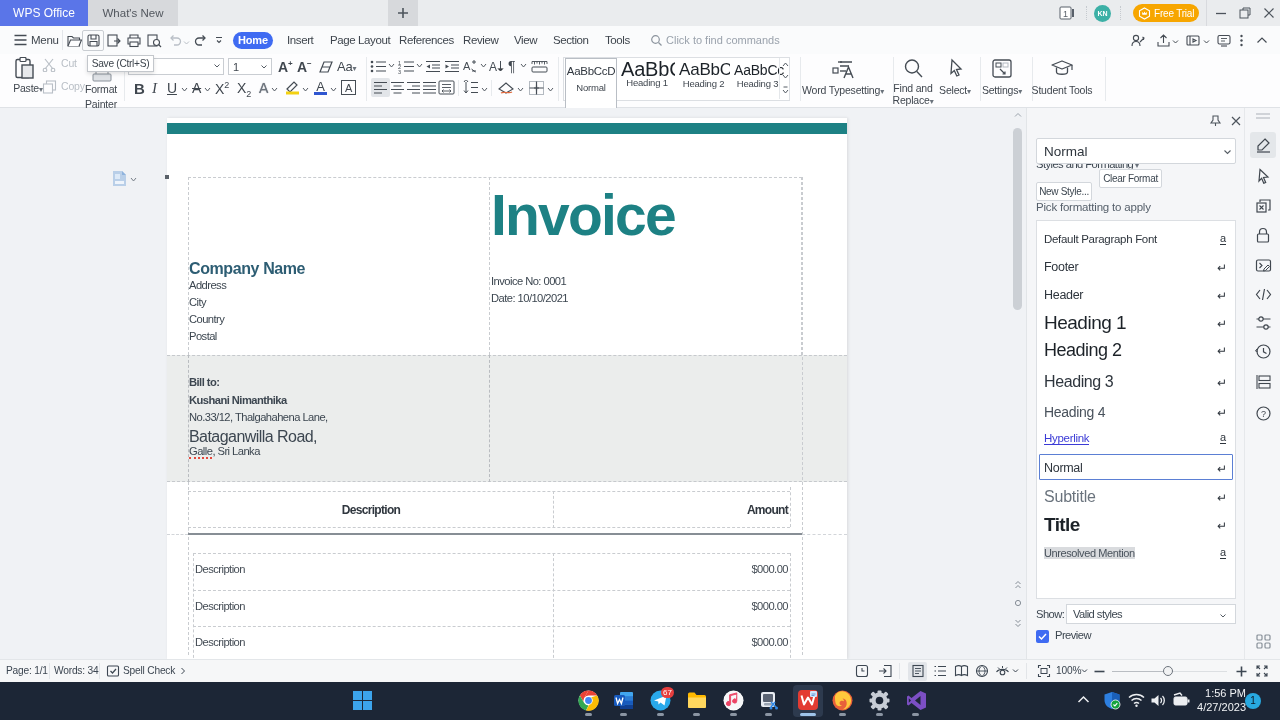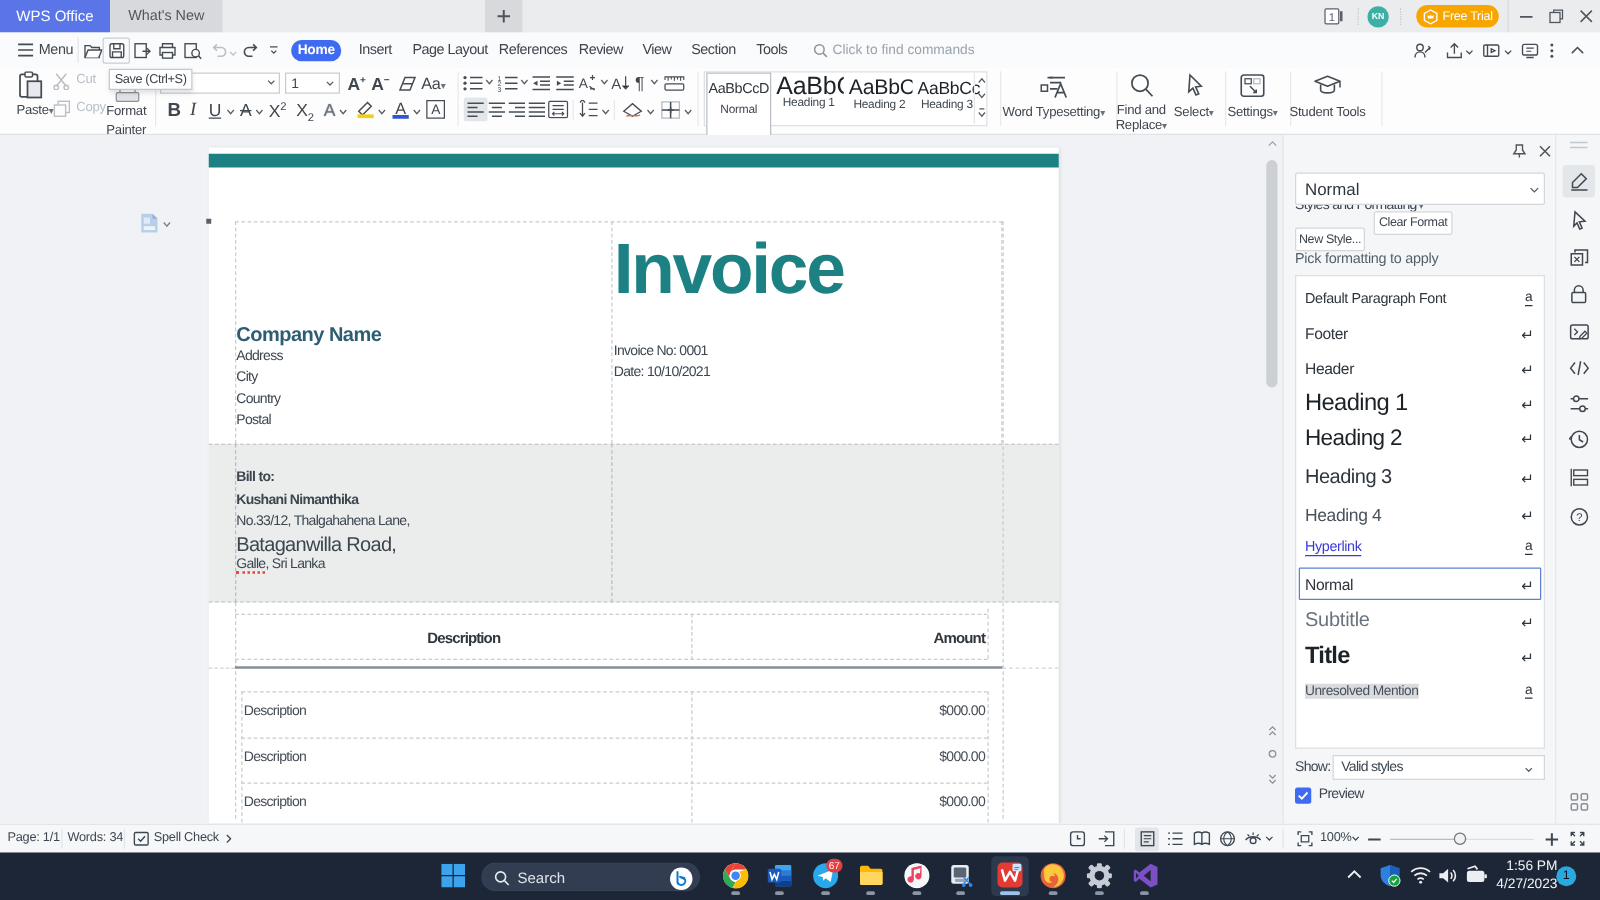--- a/index.html
+++ b/index.html
@@ -688,32 +688,20 @@
 
 <div class="abs" id="taskbar" style="left:0;top:682px;width:1280px;height:38px;background:#1c2636;">
 
   <svg class="abs" style="left:353px;top:9px;" width="19" height="19" viewBox="0 0 19 19">
       <rect x="0" y="0" width="9" height="9" fill="#3ca4ec"></rect>
       <rect x="10" y="0" width="9" height="9" fill="#3ca4ec"></rect>
       <rect x="0" y="10" width="9" height="9" fill="#3ca4ec"></rect>
       <rect x="10" y="10" width="9" height="9" fill="#3ca4ec"></rect>
     </svg>
 
-  <div class="abs" style="left:385px;top:8px;width:175px;height:23px;background:#323d52;border:1px solid #46506333;border-radius:12px;">
-    <svg class="abs" style="left:9px;top:5px;" width="13" height="13" viewBox="0 0 13 13">
-        <circle cx="5.5" cy="5.5" r="4" stroke="#e8eaee" fill="none" stroke-width="1.3"></circle>
-        <path d="M8.7 8.7 L12 12" stroke="#e8eaee" stroke-width="1.3"></path>
-      </svg>
-    <div class="abs" style="left:28px;top:4px;font-size:12px;color:#dfe3e9;">Search</div>
-    <div class="abs" style="left:150px;top:2.5px;width:18px;height:18px;border-radius:50%;background:#fff;">
-      <svg width="18" height="18" viewBox="0 0 18 18">
-          <path d="M6 3 v9 a3 3 0 1 0 6 -2.5 L8 7.5 c2 0.3 4 1 4 1" stroke="#0b79d0" fill="none" stroke-width="1.6" stroke-linejoin="round"></path>
-        </svg>
-    </div>
-  </div>
 
   <svg class="abs" style="left:578px;top:8px;" width="21" height="21" viewBox="0 0 21 21">
       <circle cx="10.5" cy="10.5" r="10" fill="#fff"></circle>
       <path d="M10.5 0.5 a10 10 0 0 1 8.66 5 h-8.66 a5 5 0 0 0 -4.33 2.5 z" fill="#ea4335"></path>
       <path d="M1.84 5.5 a10 10 0 0 1 8.66 -5 l-4.33 7.5 a5 5 0 0 0 0 5 z" fill="#ea4335"></path>
       <path d="M1.84 5.5 L6.17 13 a5 5 0 0 0 4.33 2.5 l-2.5 4.9 a10 10 0 0 1 -6.16 -14.9 z" fill="#34a853"></path>
       <path d="M19.16 5.5 a10 10 0 0 1 -11.16 14.9 l4.33 -7.9 a5 5 0 0 0 0 -5 z" fill="#fbbc05"></path>
       <circle cx="10.5" cy="10.5" r="4.2" fill="#fff"></circle>
       <circle cx="10.5" cy="10.5" r="3.4" fill="#4285f4"></circle>
     </svg>

